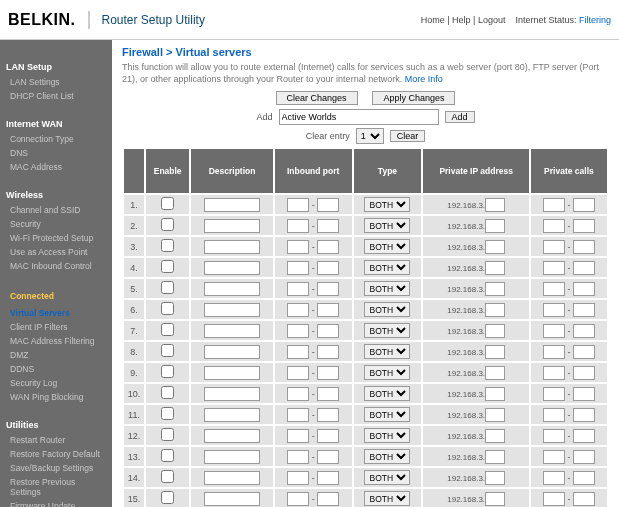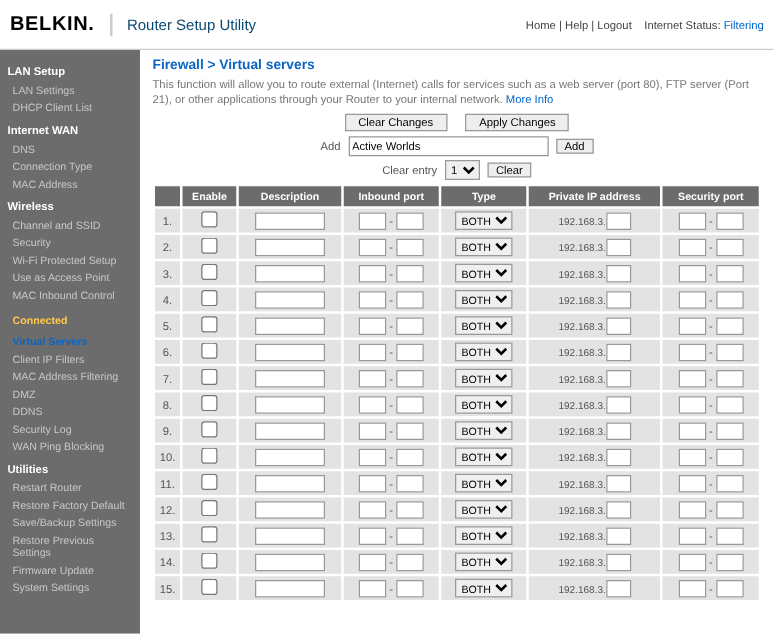--- a/index.html
+++ b/index.html
@@ -5,36 +5,36 @@
 *{box-sizing:border-box;margin:0;padding:0;font-family:Arial,Helvetica,sans-serif}
 body{background:#fff;width:619px;height:507px;overflow:hidden;font-size:10px;color:#333}
 .top{height:40px;border-bottom:1px solid #ccc;display:flex;align-items:center;padding:0 8px}
 .brand{font-weight:900;font-size:16px;letter-spacing:0.5px;color:#000;border-right:2px solid #ccc;padding-right:12px;margin-right:12px}
 .subtitle{color:#0c4a6e;font-size:12px;flex:0 0 auto;margin-right:auto}
 .topright{font-size:9px;color:#444}
 .topright a{color:#444;text-decoration:none}
 .topright .status{color:#0066cc}
 .wrap{display:flex;height:467px}
 .side{width:112px;background:#6c6c6c;color:#e0e0e0;padding:6px 6px;font-size:9px;overflow:hidden}
-.side .hd{color:#fff;font-weight:bold;margin-top:6px;margin-bottom:3px;font-size:9px}
+.side .hd{color:#fff;font-weight:bold;margin-top:16px;margin-bottom:3px;font-size:9px}
 .side .it{color:#c8c8c8;padding:2px 0 2px 4px;cursor:pointer;font-size:8.5px}
 .side .it.active-section{color:#ffc94a;font-weight:bold}
 .side .it.sel{color:#0b64c4;font-weight:bold}
 .main{flex:1;padding:6px 10px;overflow:hidden}
 .bc{color:#0b64c4;font-weight:bold;font-size:11px;margin-bottom:4px}
 .desc{color:#777;font-size:9px;line-height:1.3;margin-bottom:6px}
 .desc a{color:#0066cc;text-decoration:none}
 .ctl{text-align:center;margin-bottom:4px}
 .btn{background:#eee;border:1px solid #999;font-size:9px;padding:1px 10px;cursor:pointer;margin:0 6px}
 .btn.sm{padding:0 6px;margin:0}
 .row2{display:flex;align-items:center;justify-content:center;gap:6px;margin-bottom:3px;font-size:9px;color:#555}
 .row2 input[type=text]{width:160px;height:16px;border:1px solid #999;font-size:9px;padding:0 2px}
 .row2 select{height:16px;border:1px solid #999;font-size:9px}
 table{border-collapse:separate;border-spacing:2px;width:100%}
-th{background:#6c6c6c;color:#fff;font-size:8.5px;font-weight:bold;padding:3px 2px;text-align:center}
+th{background:#6c6c6c;color:#fff;font-size:8.5px;font-weight:bold;padding:17px 2px;text-align:center}
 td{background:#e3e3e3;padding:2px 2px;text-align:center;font-size:9px;color:#555}
 td.num{width:20px}
 td input[type=checkbox]{margin:0}
 td input[type=text]{border:1px solid #999;height:14px;font-size:9px;text-align:center}
 td .desc-in{width:56px}
 td .p1{width:22px}
 td .p2{width:22px}
 td select{border:1px solid #999;font-size:8.5px;height:15px}
 td .ip{width:20px}
 .iptxt{font-size:8px;color:#555}
@@ -54,22 +54,22 @@
   <span class="status">Filtering</span>
  </div>
 </div>
 
 <div class="wrap">
  <div class="side" id="side">
       <div class="hd">LAN Setup</div>
       <div class="it">LAN Settings</div>
       <div class="it">DHCP Client List</div>
       <div class="hd">Internet WAN</div>
+      <div class="it">Connection Type</div>
       <div class="it">DNS</div>
-      <div class="it">Connection Type</div>
       <div class="it">MAC Address</div>
       <div class="hd">Wireless</div>
       <div class="it">Channel and SSID</div>
       <div class="it">Security</div>
       <div class="it">Wi-Fi Protected Setup</div>
       <div class="it">Use as Access Point</div>
       <div class="it">MAC Inbound Control</div>
       <div class="hd it active-section">Connected</div>
       <div class="it sel">Virtual Servers</div>
       <div class="it">Client IP Filters</div>
@@ -108,21 +108,21 @@
   </div>
   <table>
    <thead>
           <tr id="thr">
             <th style="width:20px"></th>
             <th>Enable</th>
             <th>Description</th>
             <th>Inbound port</th>
             <th>Type</th>
             <th>Private IP address</th>
-            <th>Security port</th>
+            <th>Private calls</th>
           </tr>
         </thead>
    <tbody id="tb">
           <tr>
             <td class="num">1.</td>
             <td><input type="checkbox" style=""></td>
             <td><input type="text" class="desc-in" style=""></td>
             <td><input type="text" class="p1" style=""> - <input type="text" class="p2" style=""></td>
             <td><select><option>BOTH</option></select></td>
             <td><span class="iptxt">192.168.3.</span><input type="text" class="ip" style=""></td>

